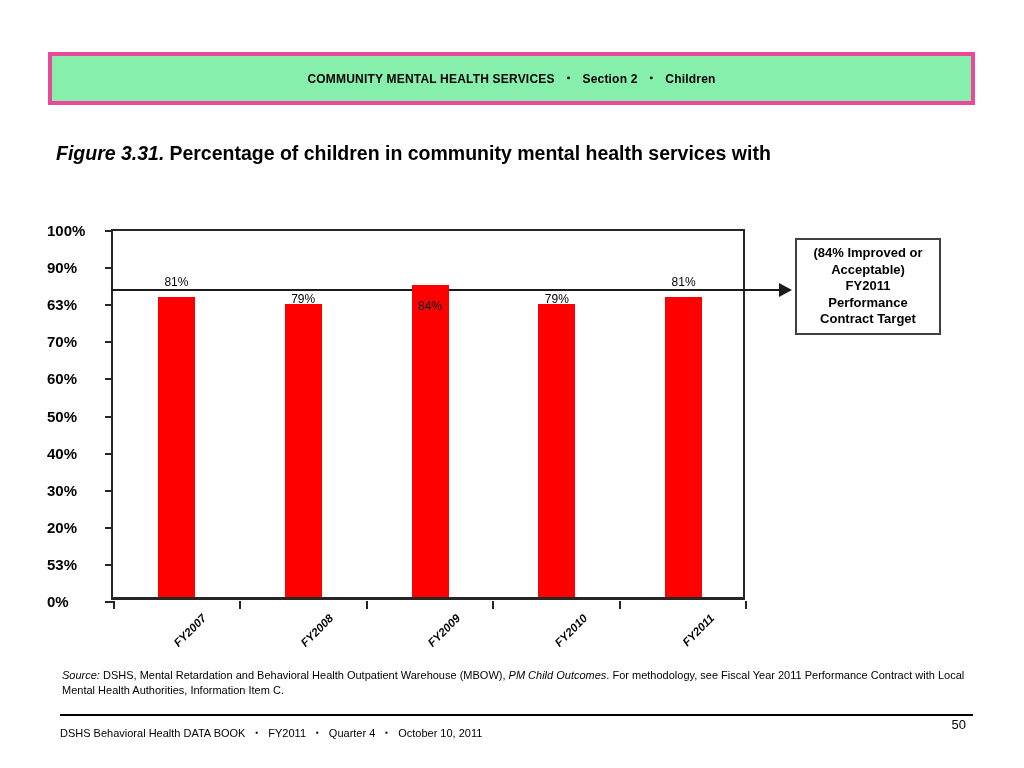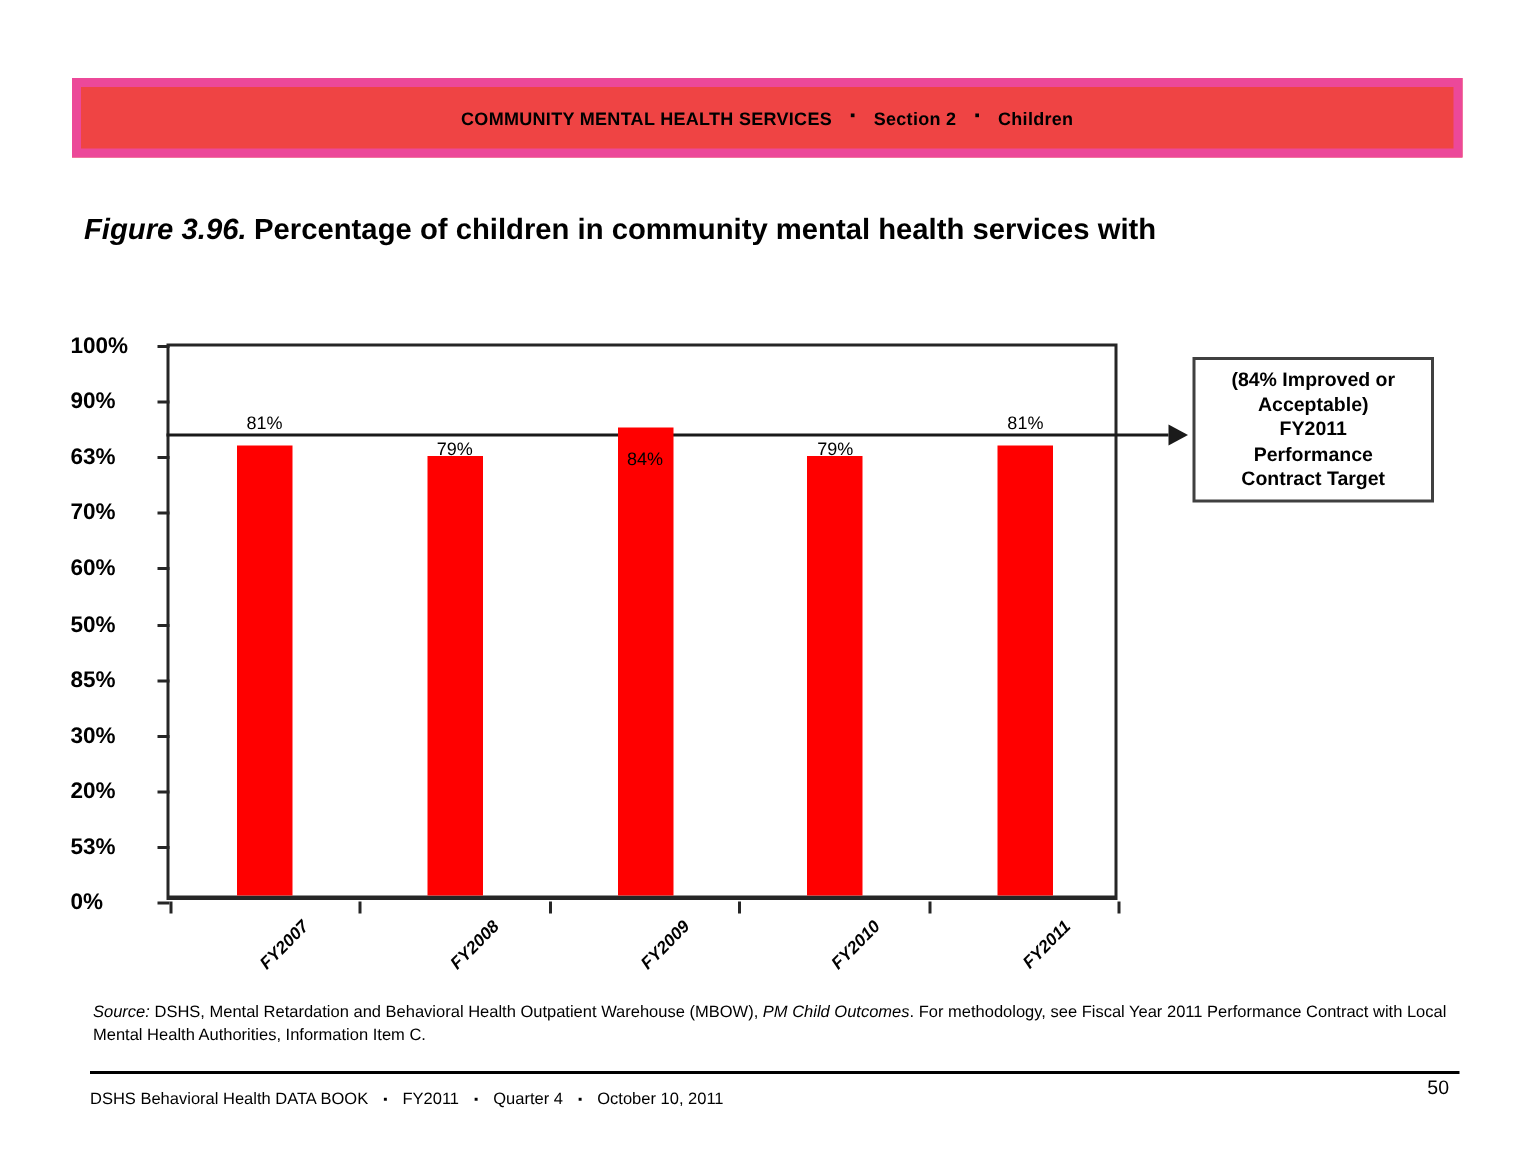--- a/index.html
+++ b/index.html
@@ -8,21 +8,21 @@
     position:relative;
     background:#ffffff;
     font-family:"Liberation Sans", sans-serif;
     color:#000;
     overflow:hidden;
   }
 
   
   .banner {
     position:absolute; left:48px; top:52px; width:927px; height:53px;
-    background:#ef4444; border:6px solid #ec4899;
+    background:#86efac; border:4px solid #ec4899;
     display:flex; align-items:center; justify-content:center;
   }
   .banner-text { font-size:12px; font-weight:bold; letter-spacing:.2px; display:flex; align-items:center; }
   .banner-text .sep-square { font-size:10px; margin:0 12px; position:relative; top:-1px; }
 
   
   .fig-title {
     position:absolute; left:56px; top:140px; width:905px;
     font-size:19.5px; font-weight:bold; line-height:27px;
   }
@@ -51,21 +51,21 @@
     font-size:11.5px; font-weight:bold; font-style:italic;
     transform:rotate(-45deg); transform-origin:100% 0%;
   }
   .target-line { position:absolute; left:-2px; width:668px; height:2px; background:#1a1a1a; }
   .arrow-head {
     position:absolute; left:666px; width:0; height:0;
     border-left:13px solid #1a1a1a;
     border-top:7px solid transparent; border-bottom:7px solid transparent;
   }
   .target-box {
-    position:absolute; left:682px; top:7px; width:161px; min-height:96px;
+    position:absolute; left:682px; top:7px; width:146px; min-height:96px;
     border:2px solid #404040; background:#fff;
     display:flex; align-items:center; justify-content:center;
     text-align:center; font-size:13px; font-weight:bold; line-height:16.5px;
     white-space:pre-line; padding:5px 3px;
   }
 
   
   .source {
     position:absolute; left:62px; top:668px; width:916px;
     font-size:11px; line-height:15px;
@@ -88,40 +88,40 @@
   <div class="banner-text" id="banner-parts">
       <span>COMMUNITY MENTAL HEALTH SERVICES</span>
       <span class="sep-square">▪</span>
       <span>Section 2</span>
       <span class="sep-square">▪</span>
       <span>Children</span>
     </div>
 </div>
 
 <div class="fig-title">
-  <span class="fig-num">Figure 3.96.</span><span class="t1">Percentage of children in community mental health services with</span><br>
+  <span class="fig-num">Figure 3.31.</span><span class="t1">Percentage of children in community mental health services with</span><br>
 </div>
 
 <div class="plot" id="plot">
   <div class="target-line" id="target-line" style="top: 58.36px;"></div>
   <div class="arrow-head" id="arrow-head" style="top: 52.36px;"></div>
   <div class="target-box">(84% Improved or
 Acceptable)
 FY2011
 Performance
 Contract Target</div>
 <div class="ylabel" style="top: 362px;">0%</div>
     <div class="ytick" style="top: 370px;"></div>
     <div class="ylabel" style="top: 324.9px;">53%</div>
     <div class="ytick" style="top: 332.9px;"></div>
     <div class="ylabel" style="top: 287.8px;">20%</div>
     <div class="ytick" style="top: 295.8px;"></div>
     <div class="ylabel" style="top: 250.7px;">30%</div>
     <div class="ytick" style="top: 258.7px;"></div>
-    <div class="ylabel" style="top: 213.6px;">85%</div>
+    <div class="ylabel" style="top: 213.6px;">40%</div>
     <div class="ytick" style="top: 221.6px;"></div>
     <div class="ylabel" style="top: 176.5px;">50%</div>
     <div class="ytick" style="top: 184.5px;"></div>
     <div class="ylabel" style="top: 139.4px;">60%</div>
     <div class="ytick" style="top: 147.4px;"></div>
     <div class="ylabel" style="top: 102.3px;">70%</div>
     <div class="ytick" style="top: 110.3px;"></div>
     <div class="ylabel" style="top: 65.2px;">63%</div>
     <div class="ytick" style="top: 73.2px;"></div>
     <div class="ylabel" style="top: 28.1px;">90%</div>

